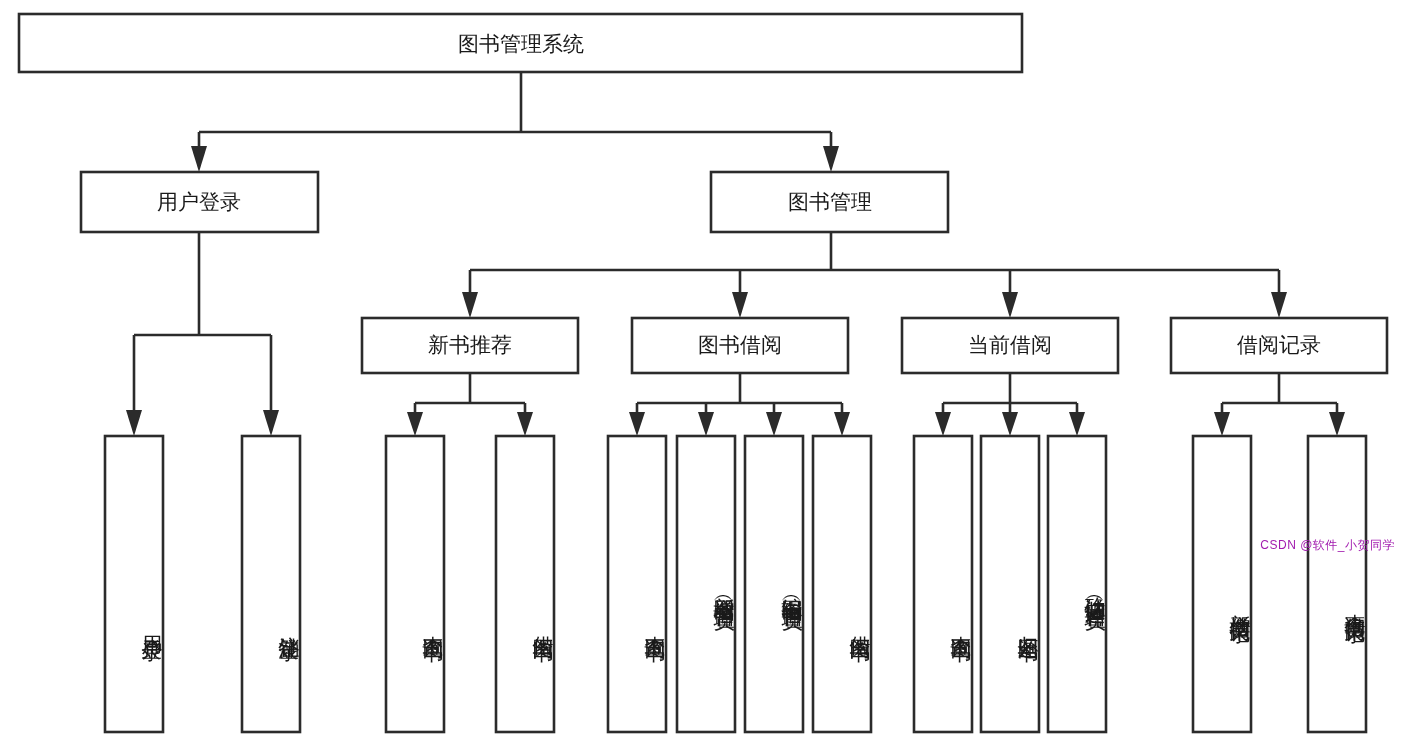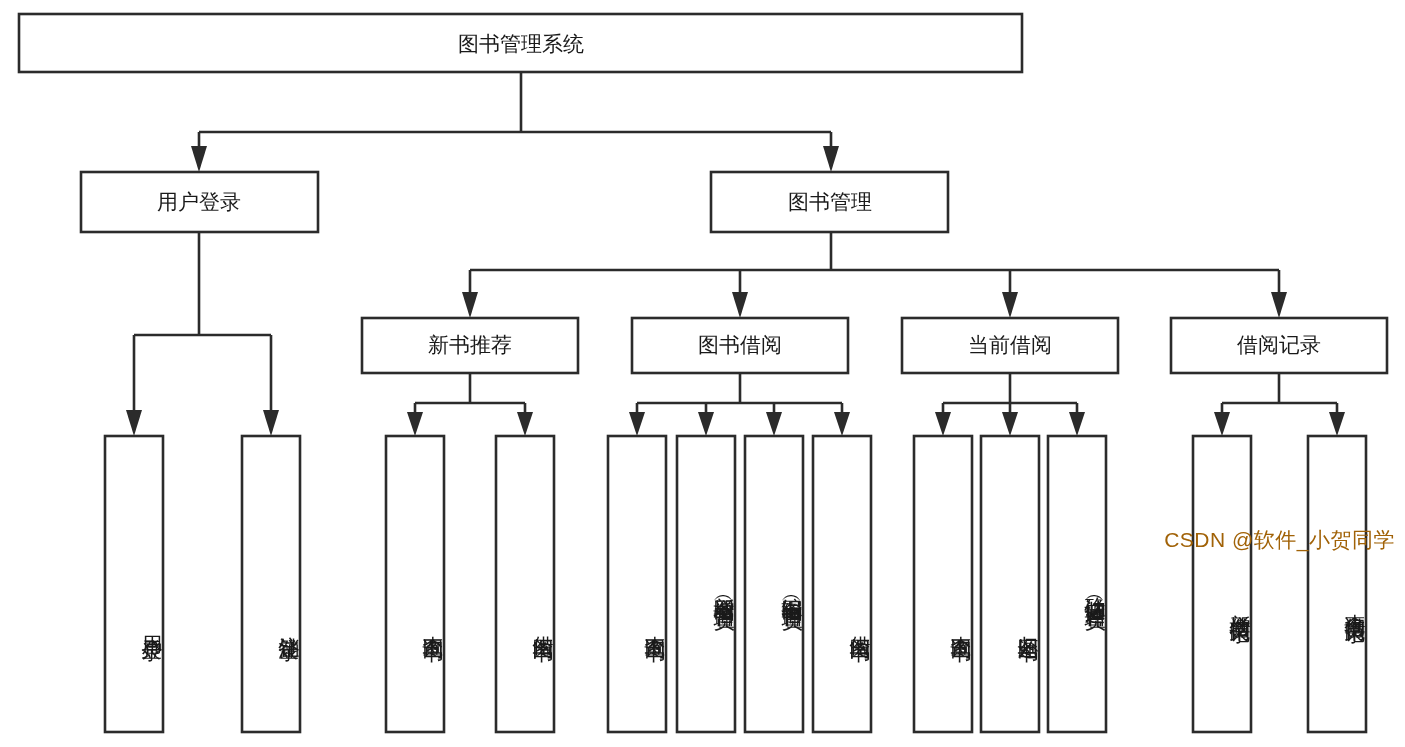--- a/index.html
+++ b/index.html
@@ -61,22 +61,22 @@
     letter-spacing: 2px;
     color: #1a1a1a;
     white-space: nowrap;
     pointer-events: none;
   }
   .watermark {
     position: absolute;
     right: 10px;
     bottom: 6px;
     font-family: "Liberation Sans", sans-serif;
-    font-size: 21px;
-    color: #a16207;
+    font-size: 12px;
+    color: #a21caf;
     letter-spacing: 0.5px;
     user-select: none;
   }
 </style>
 </head>
 <body>
 
 <div id="diagram-root">
 
   <svg id="tree-svg" viewBox="0 0 1405 747">

